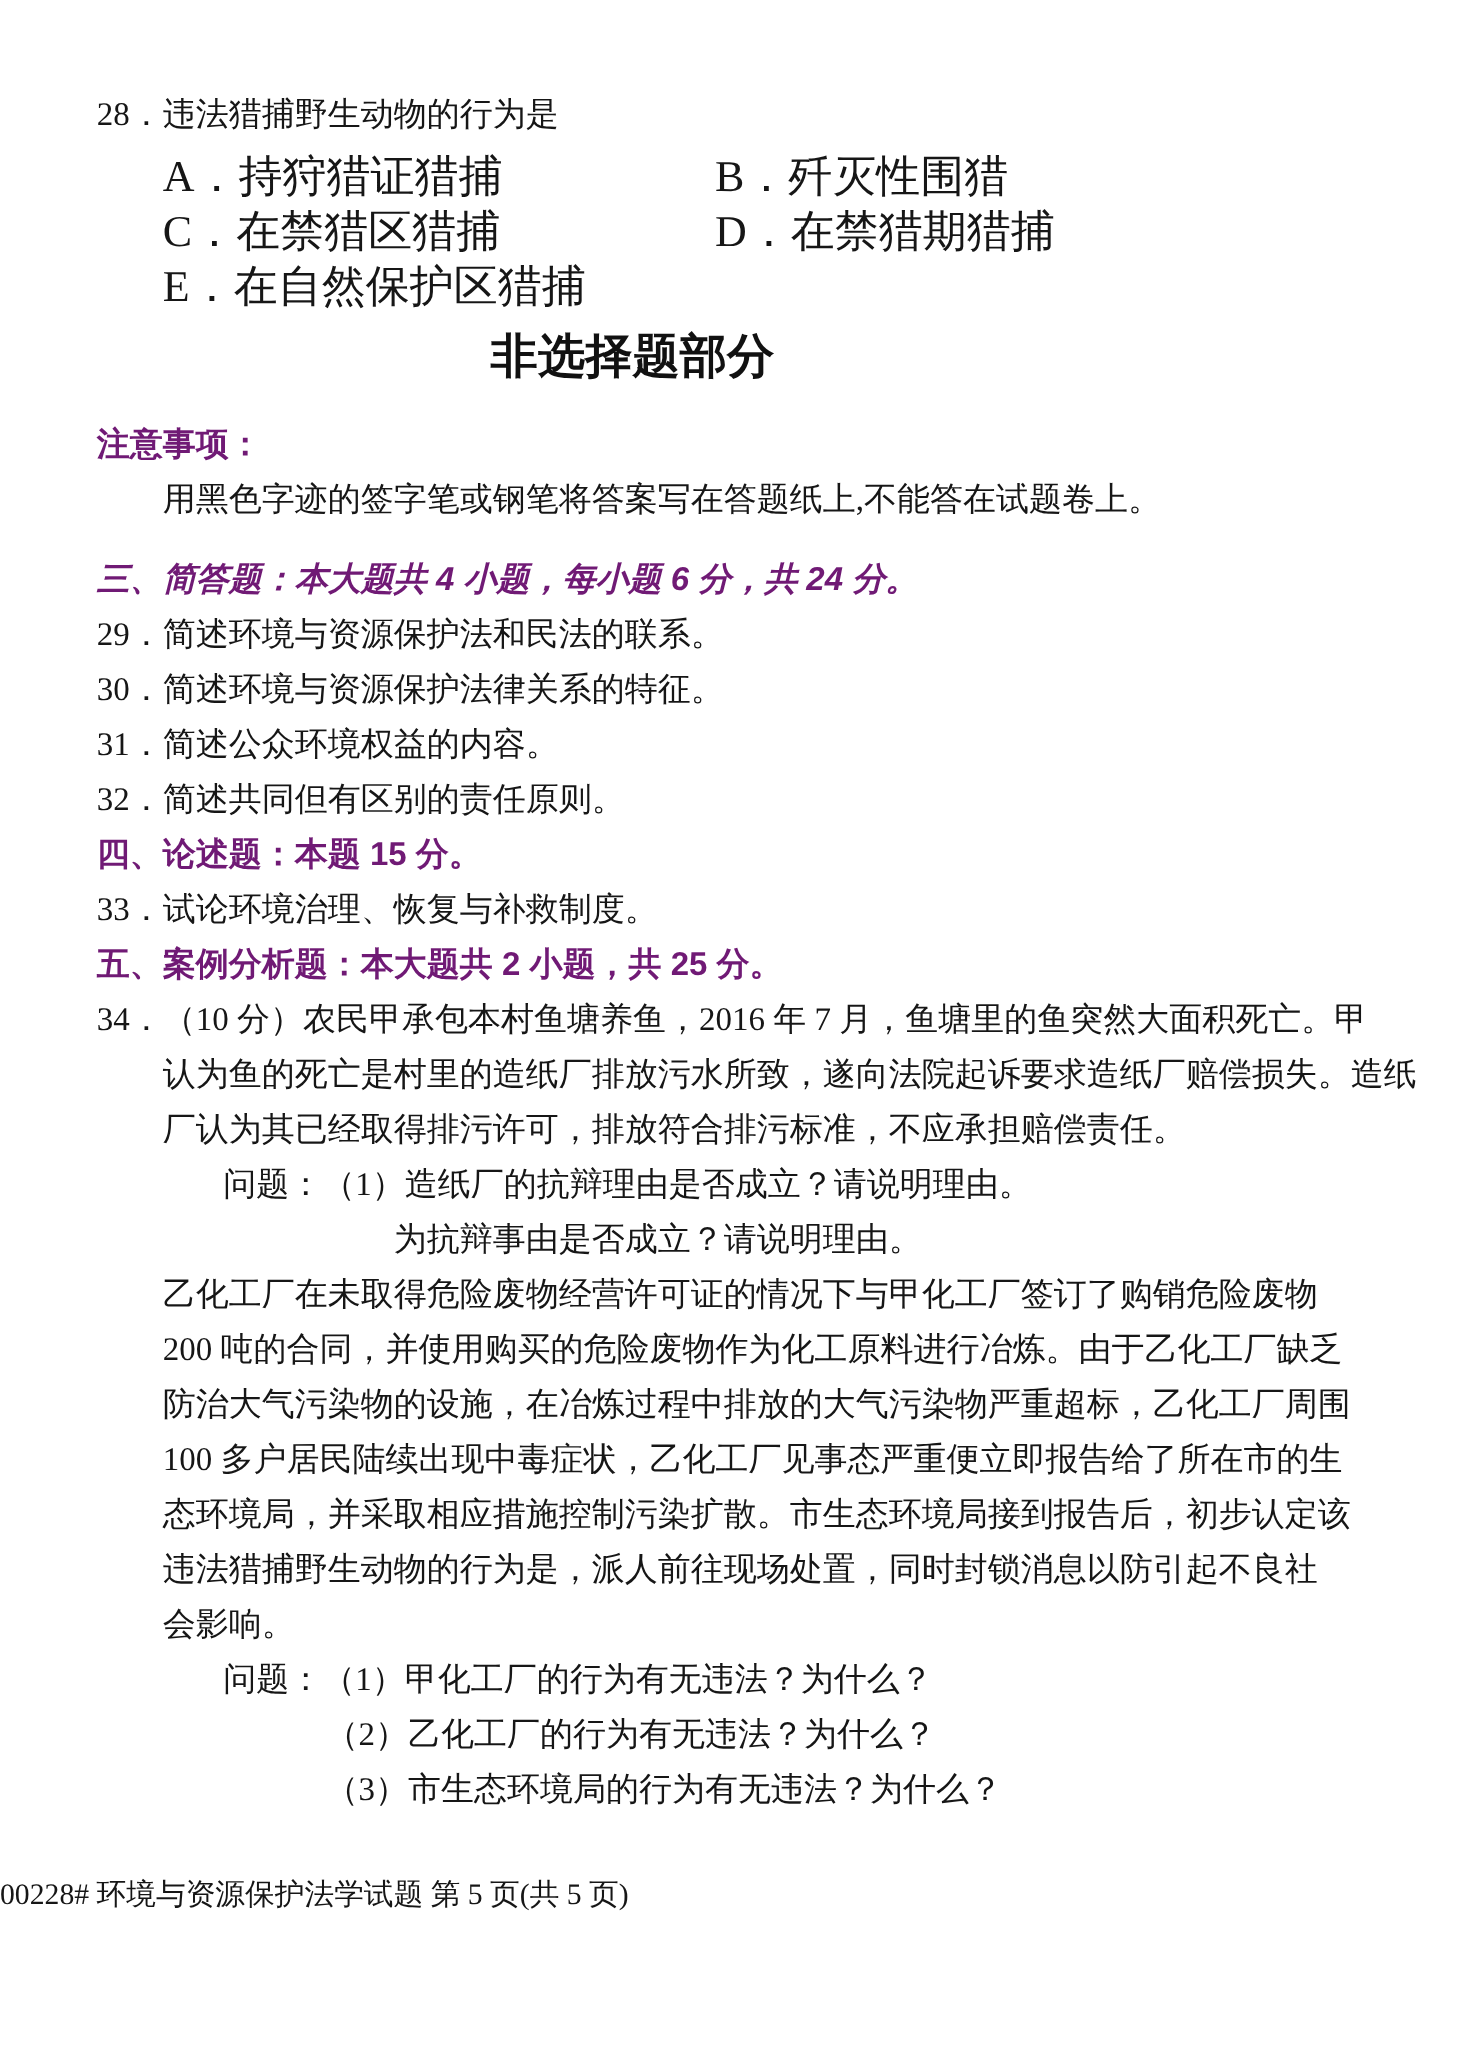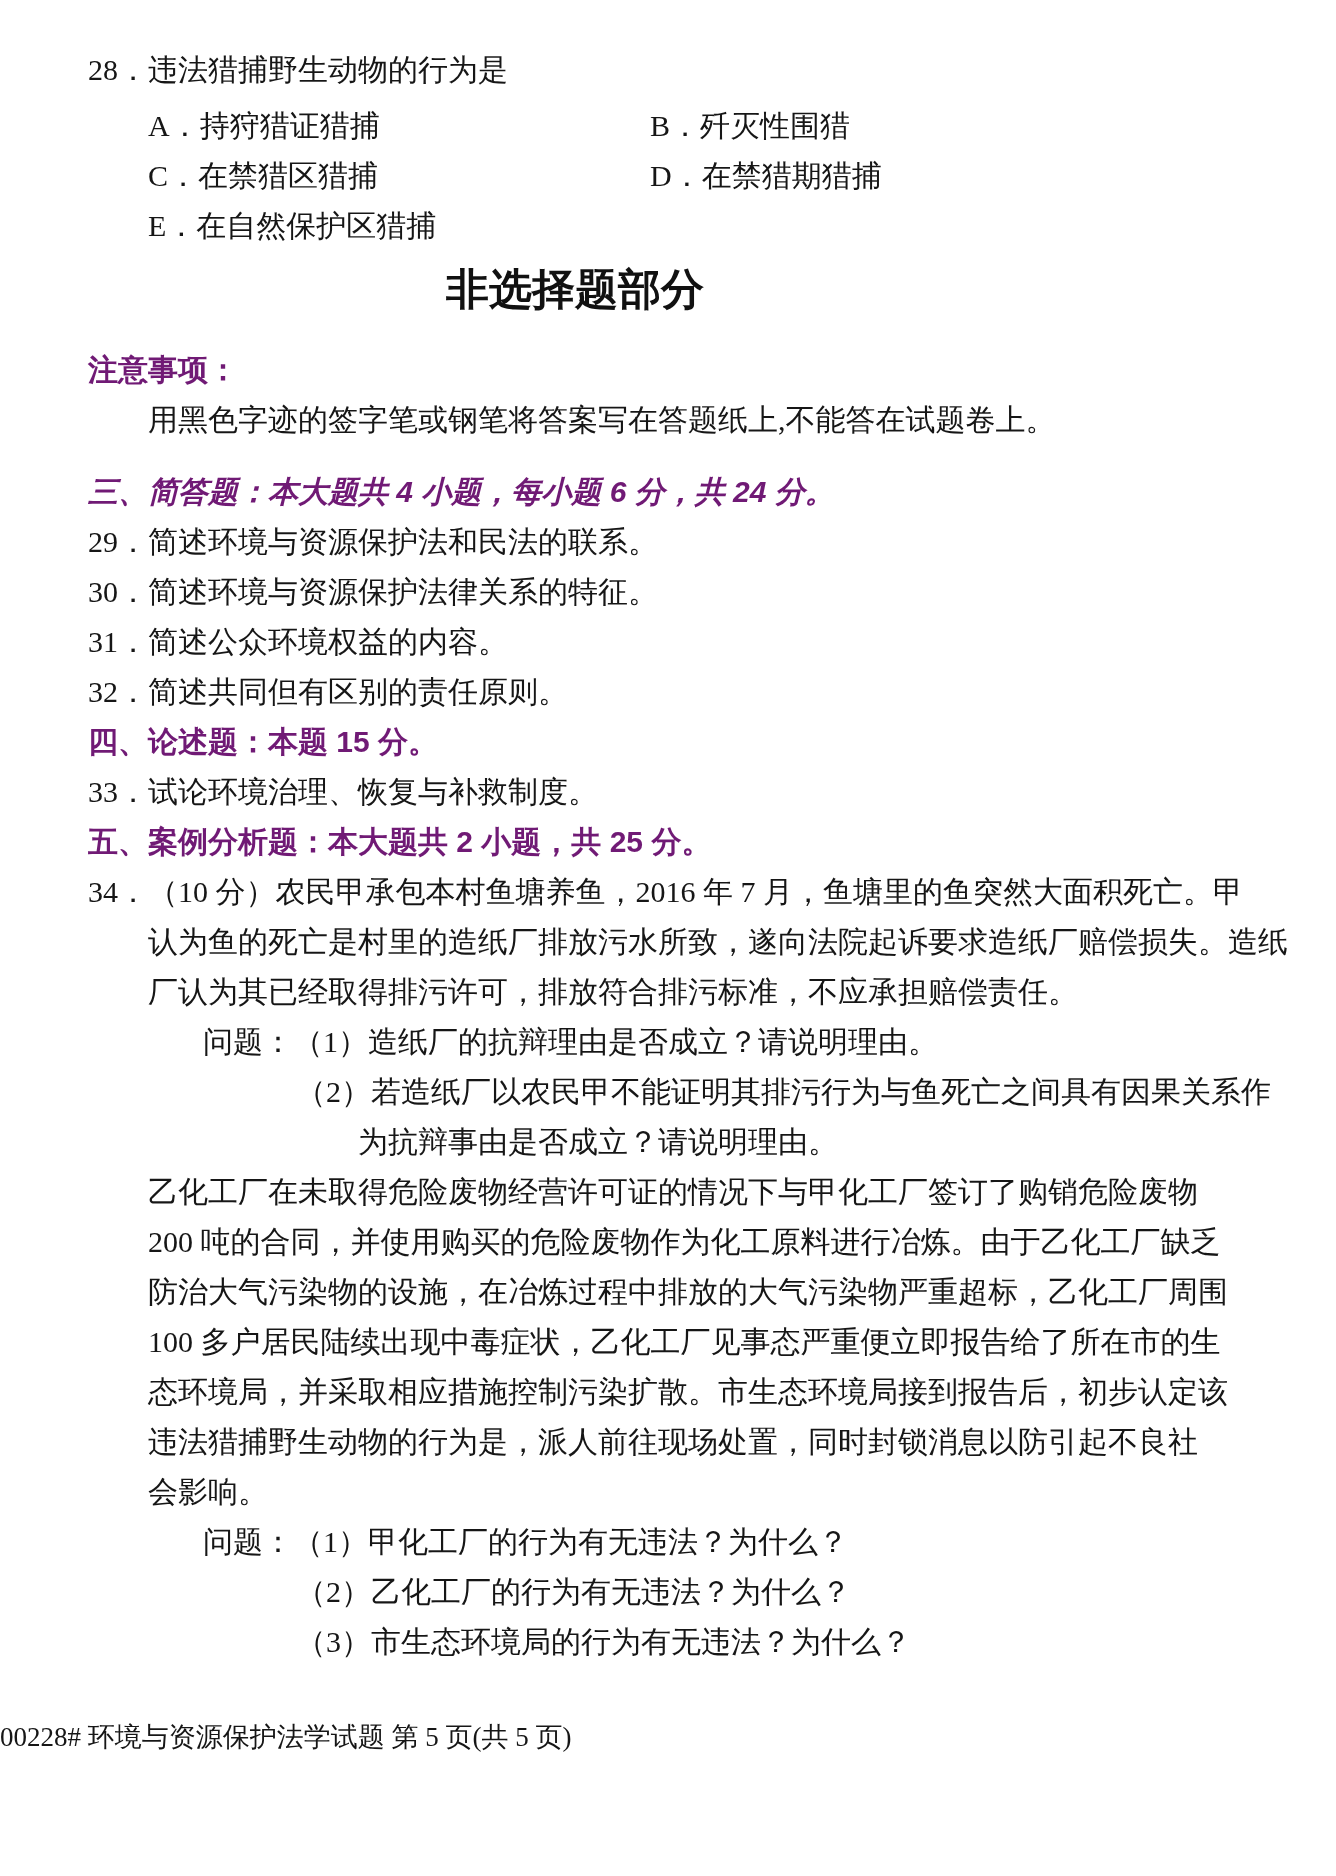--- a/index.html
+++ b/index.html
@@ -11,41 +11,42 @@
     width: 1336px;
     height: 1876px;
     position: relative;
     font-family: "Liberation Serif", "DejaVu Serif", serif;
     color: #161616;
     overflow: hidden;
   }
   .page {
     padding-top: 45px;
     width: 1124px;
+    margin-top: 35px;
   }
   .line {
     font-size: 30px;
     line-height: 50px;
     white-space: nowrap;
   }
   
   .ind-num  { margin-left: 88px; }   
   .ind-text { margin-left: 148px; }  
   .ind-q1   { margin-left: 203px; }  
   .ind-q2   { margin-left: 296px; }  
   .ind-q3   { margin-left: 358px; }  
 
   .options {
     margin-left: 148px;
     margin-top: 6px;
     display: grid;
     grid-template-columns: 502px auto;
   }
   .options .opt {
-    font-size: 30px;
+    font-size: 40px;
     line-height: 50px;
     white-space: nowrap;
   }
 
   .section-heading {
     margin: 10px 0 0 0;
     text-align: center;
     position: relative;
     left: 13px;
     font-family: "Liberation Sans", "DejaVu Sans", sans-serif;
@@ -101,21 +102,20 @@
   <div class="line ind-num bold-header">四、论述题：本题 15 分。</div>
   <div class="line ind-num">33．试论环境治理、恢复与补救制度。</div>
 
   <div class="line ind-num bold-header">五、案例分析题：本大题共 2 小题，共 25 分。</div>
 
   <div>
     <div class="line ind-num">34．（10 分）农民甲承包本村鱼塘养鱼，2016 年 7 月，鱼塘里的鱼突然大面积死亡。甲</div>
     <div class="line ind-text">认为鱼的死亡是村里的造纸厂排放污水所致，遂向法院起诉要求造纸厂赔偿损失。造纸</div>
     <div class="line ind-text">厂认为其已经取得排污许可，排放符合排污标准，不应承担赔偿责任。</div>
     <div class="line ind-q1">问题：（1）造纸厂的抗辩理由是否成立？请说明理由。</div>
-    <div class="line ind-q2">（2）若造纸厂以农民甲不能证明其排污行为与鱼死亡之间具有因果关系作</div>
     <div class="line ind-q3">为抗辩事由是否成立？请说明理由。</div>
   </div>
 
   <div>
     <div class="line ind-text">乙化工厂在未取得危险废物经营许可证的情况下与甲化工厂签订了购销危险废物</div>
     <div class="line ind-text">200 吨的合同，并使用购买的危险废物作为化工原料进行冶炼。由于乙化工厂缺乏</div>
     <div class="line ind-text">防治大气污染物的设施，在冶炼过程中排放的大气污染物严重超标，乙化工厂周围</div>
     <div class="line ind-text">100 多户居民陆续出现中毒症状，乙化工厂见事态严重便立即报告给了所在市的生</div>
     <div class="line ind-text">态环境局，并采取相应措施控制污染扩散。市生态环境局接到报告后，初步认定该</div>
     <div class="line ind-text">违法猎捕野生动物的行为是，派人前往现场处置，同时封锁消息以防引起不良社</div>

